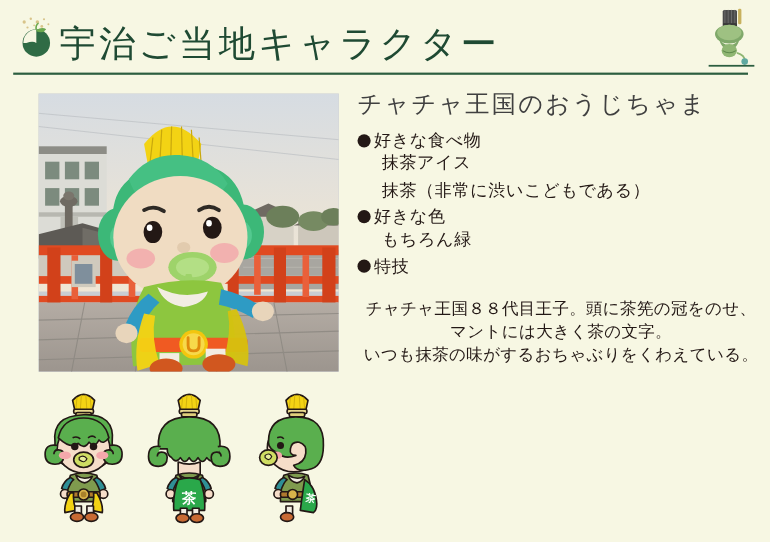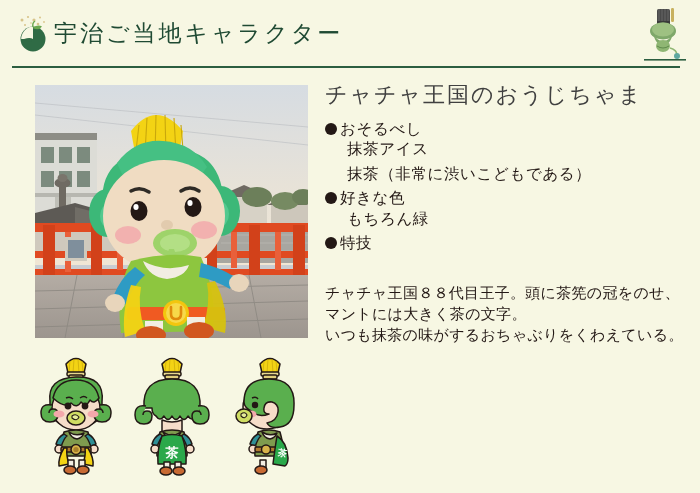--- a/index.html
+++ b/index.html
@@ -23,21 +23,21 @@
   }
   #header-logo {
     position: absolute;
     left: 14px; top: 14px;
     width: 40px; height: 40px;
   }
   #header-title {
     position: absolute;
     left: 54px; top: 18px;
     font-family: "Liberation Serif", "DejaVu Serif", serif;
-    font-size: 23px;
+    font-size: 33px;
     letter-spacing: 3px;
     color: #1f4a33;
     white-space: nowrap;
   }
   #header-rule {
     position: absolute;
     left: 12px; top: 66px;
     width: 668px; height: 0;
     border-top: 2px solid #2c5e40;
   }
@@ -105,21 +105,22 @@
   }
   .fact-value {
     font-size: 15.5px;
     letter-spacing: 0.6px;
     color: #231815;
     line-height: 1.32;
     padding-left: 22px;
     white-space: nowrap;
   }
   #info-desc {
-    margin-top: 28px;
+    margin-top: 16px;
+    text-align: center;
   }
   .desc-line {
     font-size: 15px;
     letter-spacing: 0.3px;
     color: #231815;
     line-height: 1.42;
     white-space: nowrap;
   }
 </style>
 </head>
@@ -491,21 +492,21 @@
     </svg>
   </div>
 </div>
 
 <div id="info-panel">
 
   <div id="info-title">チャチャ王国のおうじちゃま</div>
 
 
   <div class="fact">
-    <div class="fact-label"><span class="fact-bullet"></span><span>おそるべし</span></div>
+    <div class="fact-label"><span class="fact-bullet"></span><span>好きな食べ物</span></div>
     <div class="fact-value">抹茶アイス</div>
   </div>
 
   <div class="fact">
     <div class="fact-value">抹茶（非常に渋いこどもである）</div>
   </div>
 
   <div class="fact">
     <div class="fact-label"><span class="fact-bullet"></span><span>好きな色</span></div>
     <div class="fact-value">もちろん緑</div>

